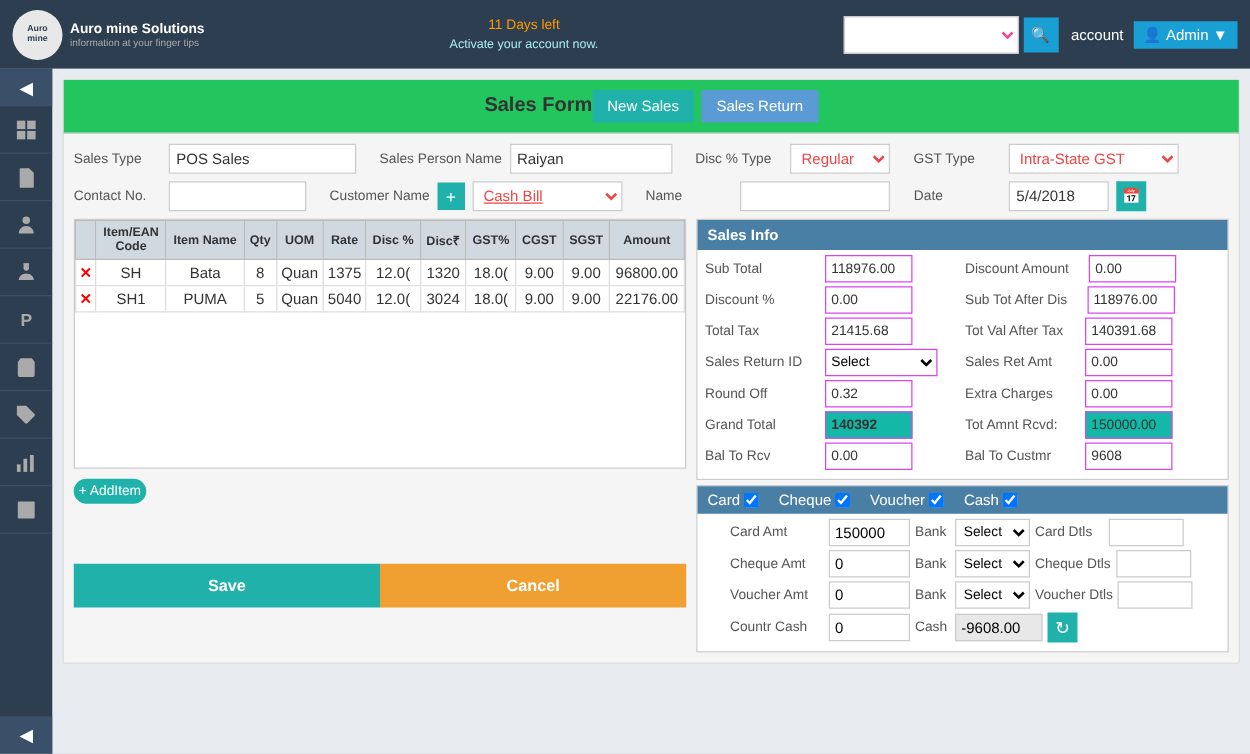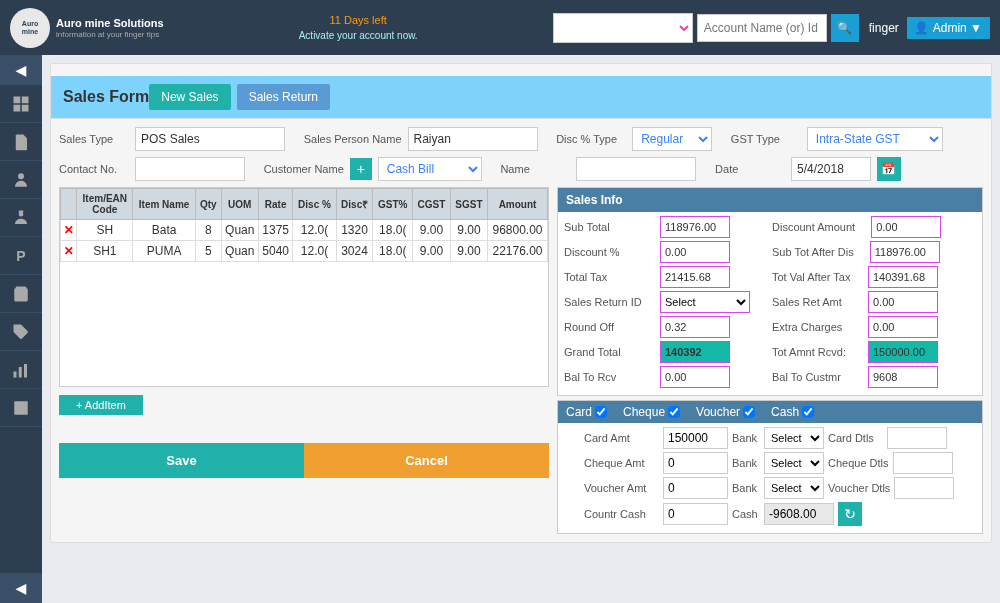--- a/index.html
+++ b/index.html
@@ -129,27 +129,26 @@
       padding: 8px;
     }
 
     
     .form-container {
       background: #f5f5f5;
       border: 1px solid #ddd;
       border-radius: 2px;
     }
     .form-header {
-      background: #7dd3fc;
+      background: #22c55e;
       padding: 8px 12px;
       border-bottom: 1px solid #ddd;
       display: flex;
       align-items: center;
-      justify-content: flex-start;
-      margin-top: 12px;
+      justify-content: center;
     }
     .form-title {
       font-size: 16px;
       font-weight: bold;
       color: #333;
     }
     .header-buttons { display: flex; gap: 6px; }
     .btn-new-sales {
       background: #20b2aa;
       color: #fff;
@@ -190,21 +189,21 @@
       padding: 3px 5px;
       height: 24px;
       background: #fff;
       color: #333;
     }
     .field-select {
       border: 1px solid #ccc;
       padding: 2px 4px;
       height: 24px;
       background: #fff;
-      color: #3b82f6;
+      color: #ef4444;
     }
 
     
     .two-panel {
       display: flex;
       gap: 8px;
     }
     .left-panel { flex: 1; min-width: 0; }
     .right-panel { width: 426px; }
 
@@ -236,25 +235,25 @@
       border: 1px solid #ddd;
       text-align: center;
       color: #333;
     }
     .delete-icon { color: red; cursor: pointer; font-weight: bold; }
 
     .add-item-btn {
       background: #20b2aa;
       color: #fff;
       border: none;
-      padding: 4px 17px;
+      padding: 4px 4px;
       cursor: pointer;
       margin-top: 4px;
       font-size: 11px;
-      border-radius: 0;
+      border-radius: 10px;
     }
 
     
     .sales-info {
       background: #fff;
       border: 1px solid #ccc;
       font-size: 11px;
     }
     .sales-info-header {
       background: #4a7fa5;
@@ -442,25 +441,24 @@
     </div>
   </div>
   <div class="trial-notice">
     <div style="color:#f90;font-size:11px;">11 Days left</div>
     <div class="activate">Activate your account now.</div>
   </div>
   <div class="search-area">
     <select class="search-select">
       <option>Account Name</option>
     </select>
-    <input class="search-input" type="text" placeholder="Account Name (or) Id" style="">
     <button class="search-btn">🔍</button>
   </div>
   <div class="user-area">
-    <span>finger</span>
+    <span>account</span>
     <button class="admin-btn">
       <span>👤</span>
       <span>Admin ▼</span>
     </button>
   </div>
 </div>
 
 <div class="main-layout">
 
   <div class="sidebar">
@@ -557,21 +555,21 @@
             <option>Intra-State GST</option>
           </select>
         </div>
 
         <div class="field-row">
           <span class="field-label">Contact No.</span>
           <input class="field-input" type="text" style="width: 110px;">
           &nbsp;&nbsp;
           <span class="field-label">Customer Name</span>
           <button class="customer-add-btn">+</button>
-          <select class="field-select" style="width:104px;">
+          <select class="field-select" style="width:120px;text-decoration:underline;">
             <option>Cash Bill</option>
           </select>
           &nbsp;&nbsp;
           <span class="field-label">Name</span>
           <input class="field-input" type="text" style="width: 120px;">
           &nbsp;&nbsp;
           <span class="field-label">Date</span>
           <input class="field-input" type="text" style="width: 80px;" value="5/4/2018">
           <button class="calendar-btn">📅</button>
         </div>
@@ -626,21 +624,21 @@
       <td>9.00</td>
       <td>22176.00</td>
     </tr>
                   </tbody>
               </table>
             </div>
             <div style="margin-top:4px;">
               <button class="add-item-btn">+ AddItem</button>
             </div>
 
-            <div class="bottom-buttons" style="margin-top:28px;">
+            <div class="bottom-buttons" style="margin-top:48px;">
               <button class="btn-save">Save</button>
               <button class="btn-cancel">Cancel</button>
             </div>
           </div>
 
           <div class="right-panel">
 
             <div class="sales-info">
               <div class="sales-info-header">Sales Info</div>
               <div class="sales-info-body" id="si-body">

